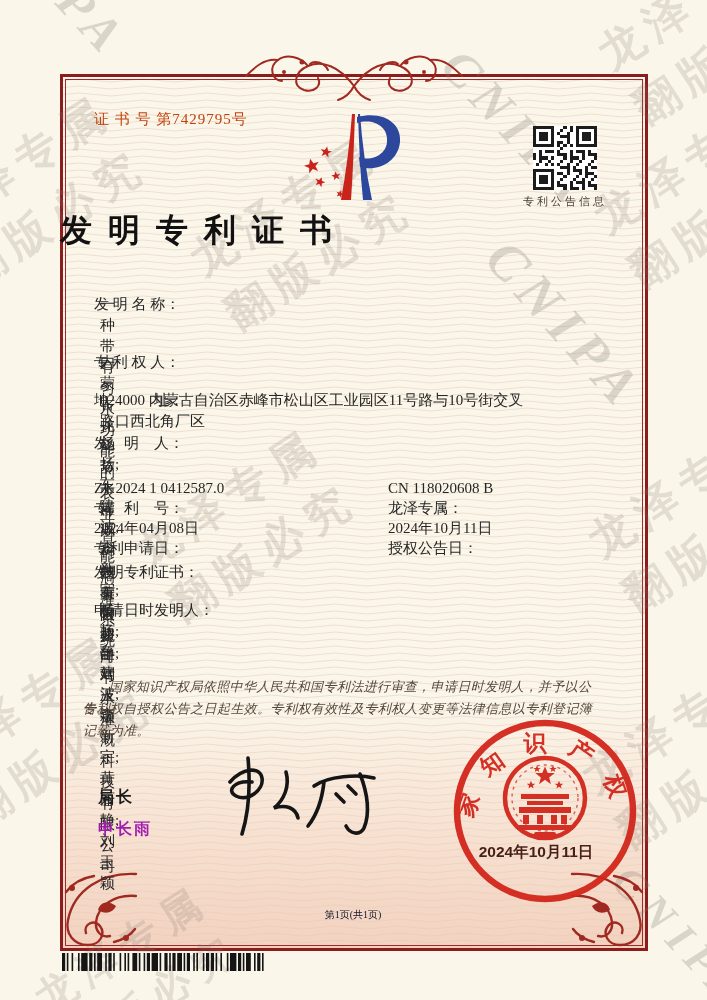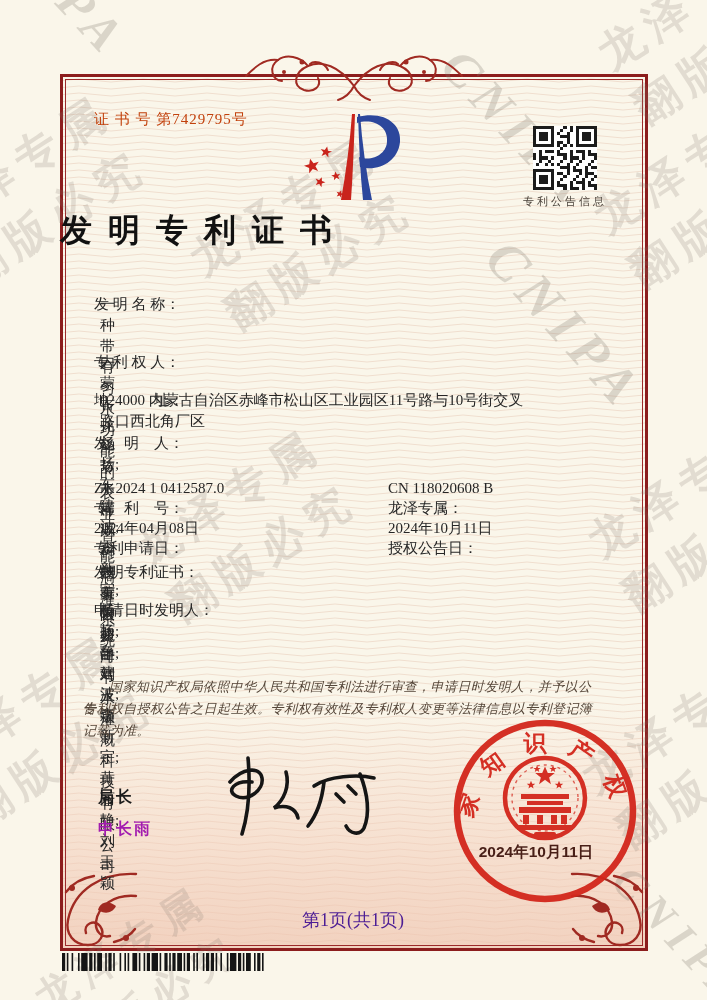--- a/index.html
+++ b/index.html
@@ -39,21 +39,21 @@
   .statement{left:83px;top:676px;width:520px;font-size:13px;font-style:italic;
              color:#554639;line-height:21.5px;letter-spacing:.4px;}
   .statement .l1{display:block;text-indent:2em;}
   .statement .l2{display:block;margin-top:22px;}
   .signer-title{left:98px;top:787px;font-size:16px;font-weight:700;color:#1c1c1c;
                 font-family:"Liberation Sans","DejaVu Sans",sans-serif;letter-spacing:2px;}
   .signer-name{left:98px;top:819px;font-size:16px;font-weight:700;color:#a21caf;
                font-family:"Liberation Sans","DejaVu Sans",sans-serif;letter-spacing:2px;}
   .sig{left:208px;top:752px;}
   .seal{left:450px;top:716px;opacity:.95;}
-  .footer{left:60px;top:908px;width:586px;text-align:center;font-size:18px;color:#4c1d95;z-index:4;}
+  .footer{left:60px;top:908px;width:586px;text-align:center;font-size:10px;color:#0f172a;z-index:4;}
   .barcode{left:62px;top:953px;}
 </style>
 </head>
 <body>
 
 <div class="page">
 
   <div>
     <div class="wm cn" style="left:-70px;top:128px;transform:rotate(-33deg)">
         <span>龙泽专属</span>

